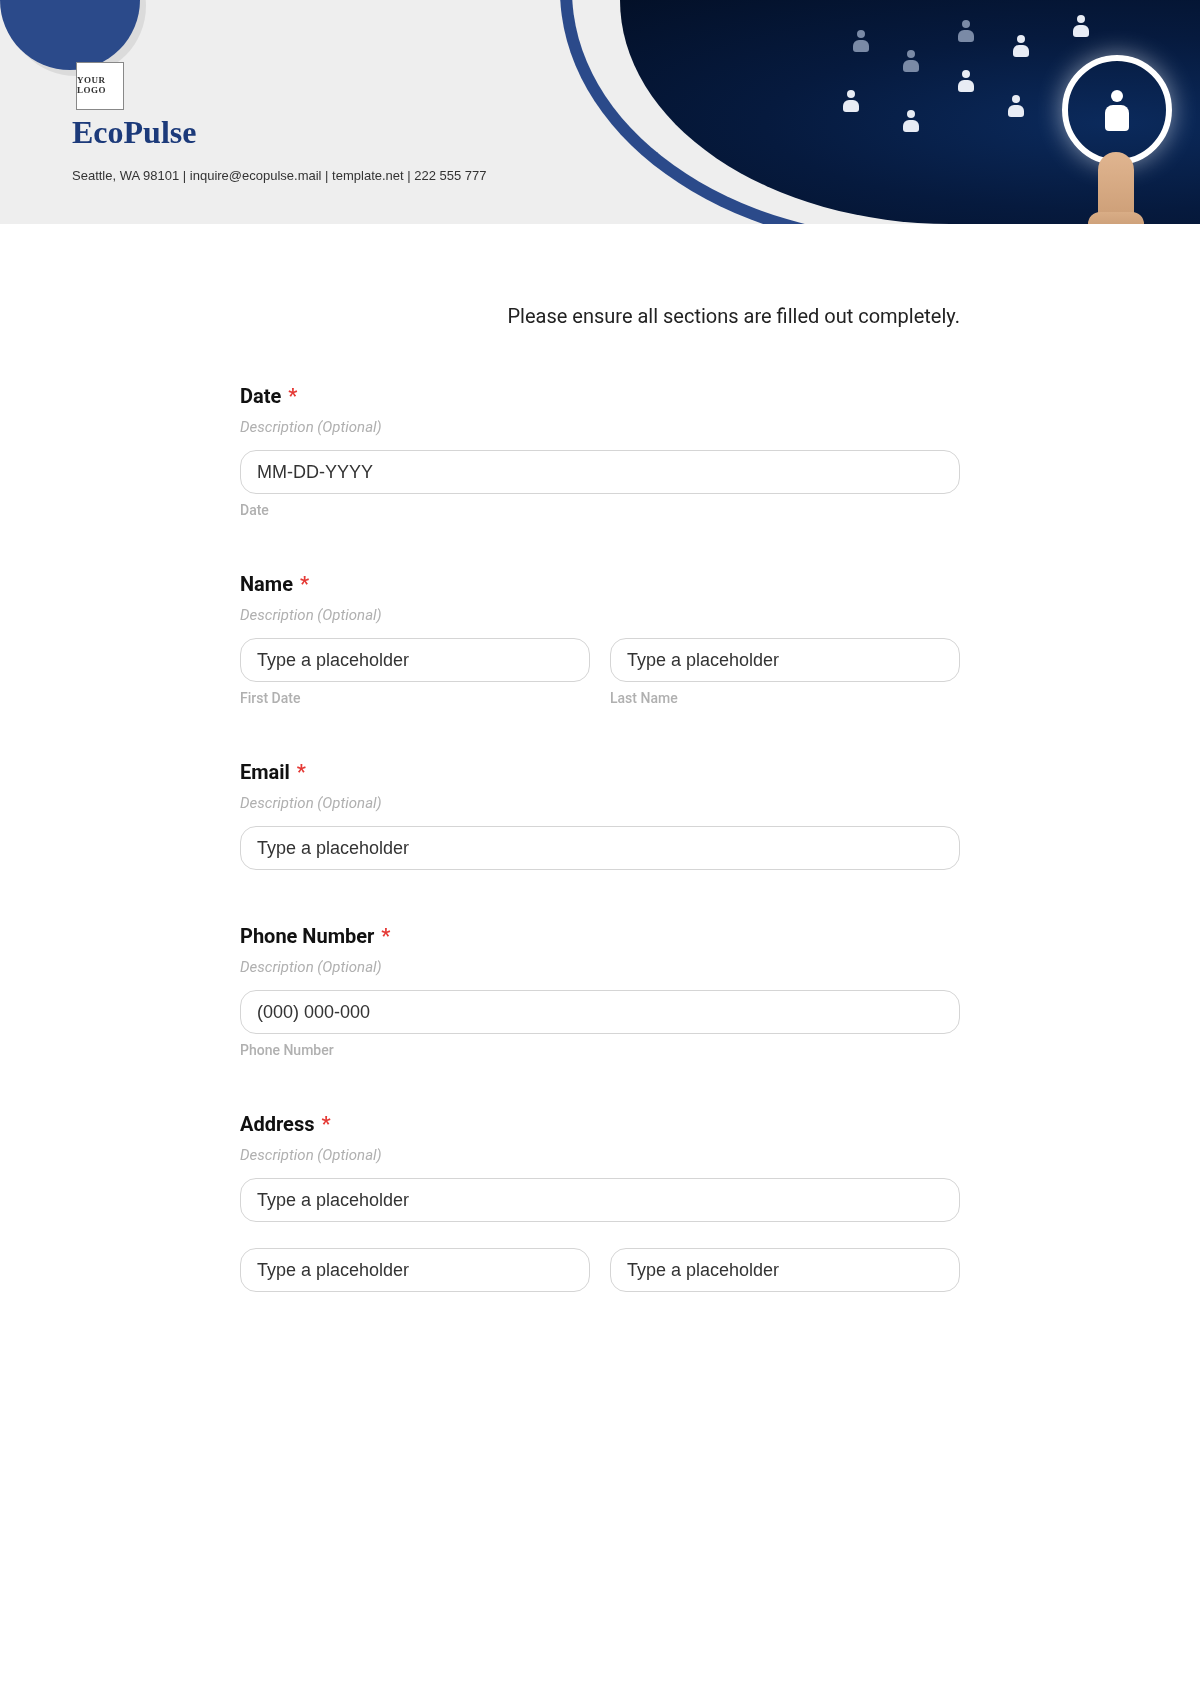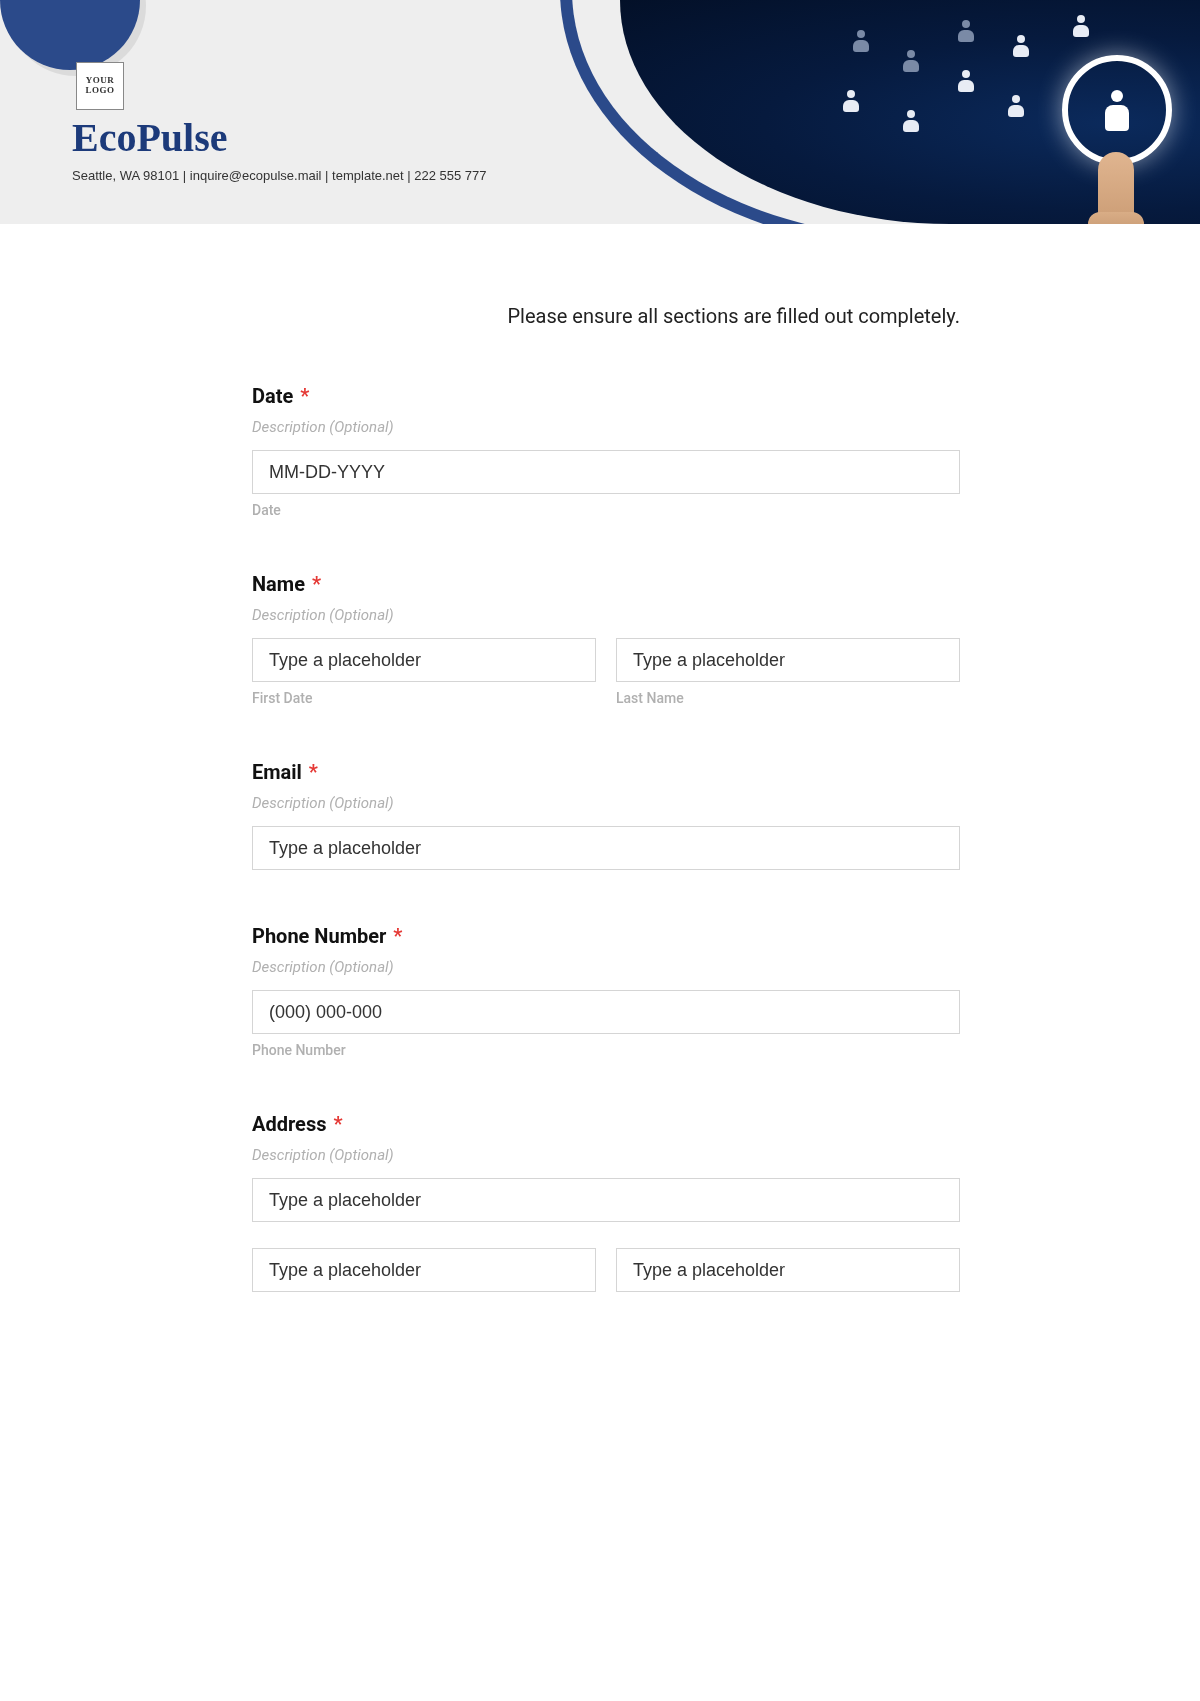--- a/index.html
+++ b/index.html
@@ -31,32 +31,32 @@
     left: 76px;
     width: 48px;
     height: 48px;
     border: 1px solid #888;
     background: #fff;
     display: flex;
     align-items: center;
     justify-content: center;
     font-size: 9px;
     font-weight: 700;
-    text-align: center;
+    text-align: left;
     line-height: 1.1;
     color: #333;
     font-family: Georgia, serif;
     letter-spacing: 0.5px;
   }
   .brand-name {
     position: absolute;
     top: 114px;
     left: 72px;
     font-family: Georgia, "Times New Roman", serif;
-    font-size: 40px;
+    font-size: 32px;
     font-weight: 700;
     color: #1c3a7a;
   }
   .brand-contact {
     position: absolute;
     top: 168px;
     left: 72px;
     font-size: 13px;
     color: #333;
     font-family: Liberation Sans, sans-serif;
@@ -134,41 +134,41 @@
     font-weight: 700;
     color: #111;
     margin-bottom: 24px;
   }
   .form-subtitle {
     text-align: right;
     font-size: 20px;
     color: #222;
     margin-bottom: 56px;
   }
-  .field-group { margin-bottom: 54px; margin-left: 12px; }
+  .field-group { margin-bottom: 54px; }
   .field-label {
     font-size: 20px;
     font-weight: 700;
     color: #111;
     margin-bottom: 10px;
   }
   .field-label .req { color: #e53935; margin-left: 2px; }
   .field-desc {
     font-size: 15px;
     font-style: italic;
     color: #b0b0b0;
     margin-bottom: 14px;
   }
   .field-row { display: flex; gap: 20px; }
   .field-col { flex: 1; }
   .text-input {
     width: 100%;
     height: 44px;
     border: 1px solid #d5d5d5;
-    border-radius: 0;
+    border-radius: 16px;
     padding: 0 16px;
     font-size: 18px;
     color: #333;
     background: #fff;
     overflow: hidden;
     line-height: 48px;
   }
   .text-input::placeholder { color: #333; }
   .sub-label {
     font-size: 14px;

